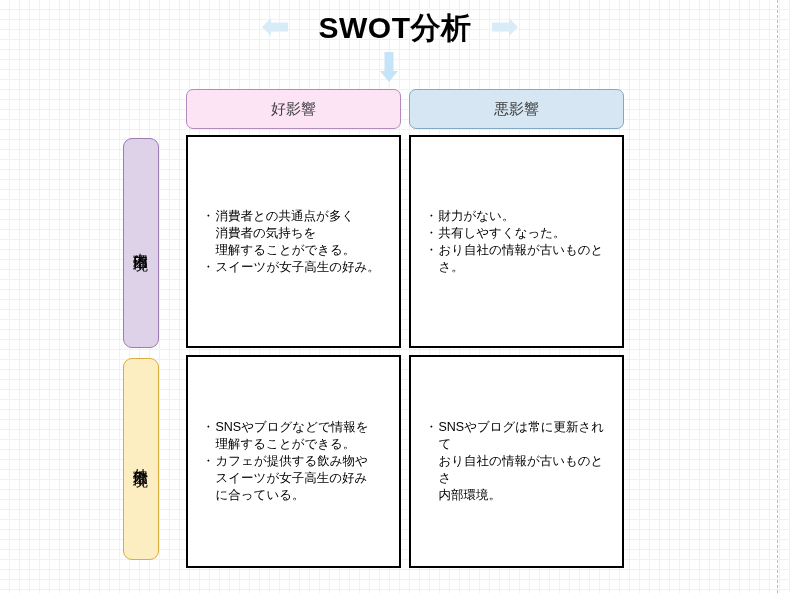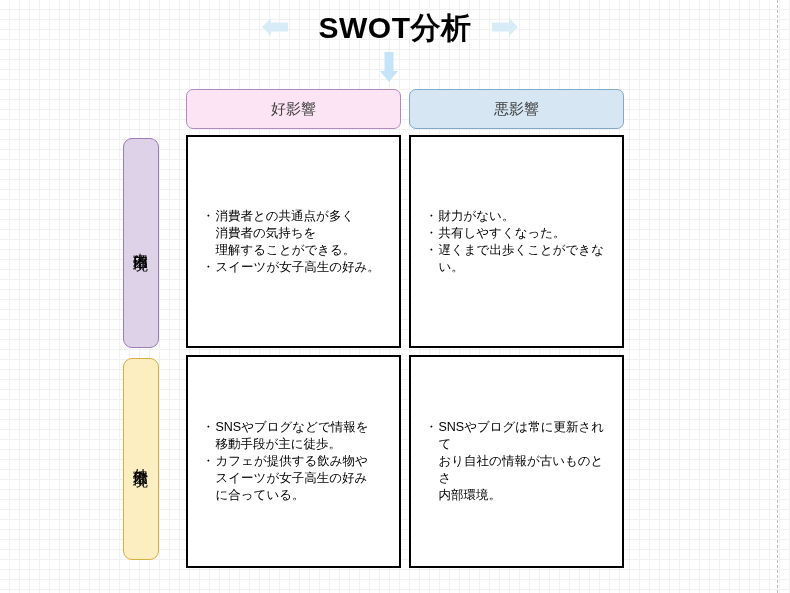--- a/index.html
+++ b/index.html
@@ -228,33 +228,33 @@
           <li>
             <span class="bullet-mark">・</span>
             <span class="bullet-text">財力がない。</span>
           </li>
           <li>
             <span class="bullet-mark">・</span>
             <span class="bullet-text">共有しやすくなった。</span>
           </li>
           <li>
             <span class="bullet-mark">・</span>
-            <span class="bullet-text">遅くまで出歩くことができない。</span>
+            <span class="bullet-text">おり自社の情報が古いものとさ。</span>
           </li>
         </ul>
     </div>
   </div>
 
   <div class="quad quad-o">
     <div class="quad-body">
       <ul class="bullet-list">
           <li>
             <span class="bullet-mark">・</span>
             <span class="bullet-text">SNSやブログなどで情報を
-移動手段が主に徒歩。</span>
+理解することができる。</span>
           </li>
           <li>
             <span class="bullet-mark">・</span>
             <span class="bullet-text">カフェが提供する飲み物や
 スイーツが女子高生の好み
 に合っている。</span>
           </li>
         </ul>
     </div>
   </div>

